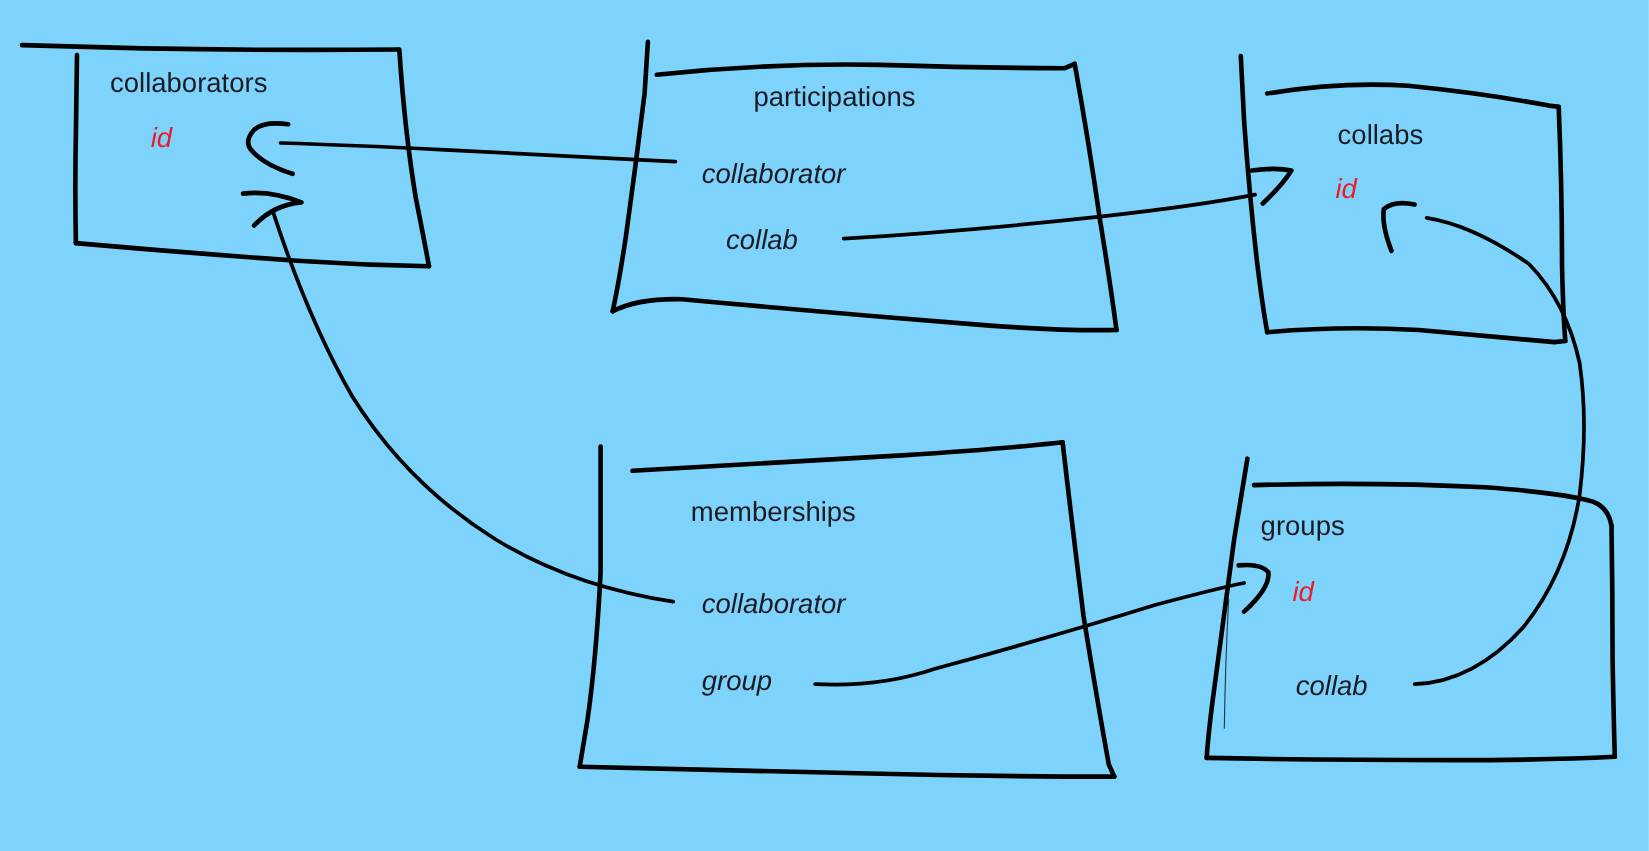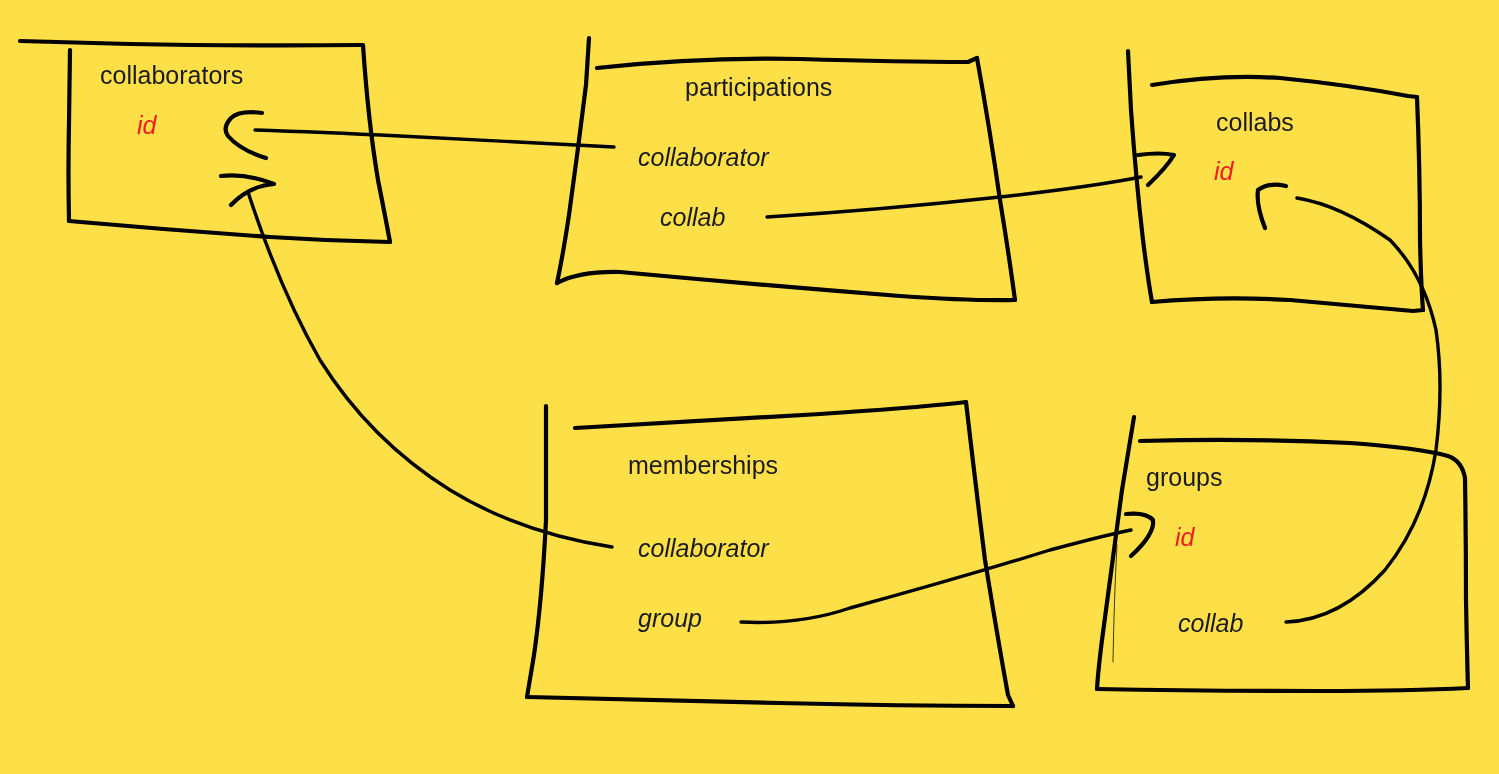--- a/index.html
+++ b/index.html
@@ -8,21 +8,21 @@
     padding: 0;
     background: #ffffff;
   }
   body {
     font-family: "Liberation Sans", sans-serif;
   }
   #canvas-wrap {
     position: relative;
     width: 1499px;
     height: 774px;
-    background: #fde047;
+    background: #7dd3fc;
     overflow: hidden;
   }
   #sketch {
     position: absolute;
     left: 0;
     top: 0;
     width: 1499px;
     height: 774px;
   }
   .table-name {

